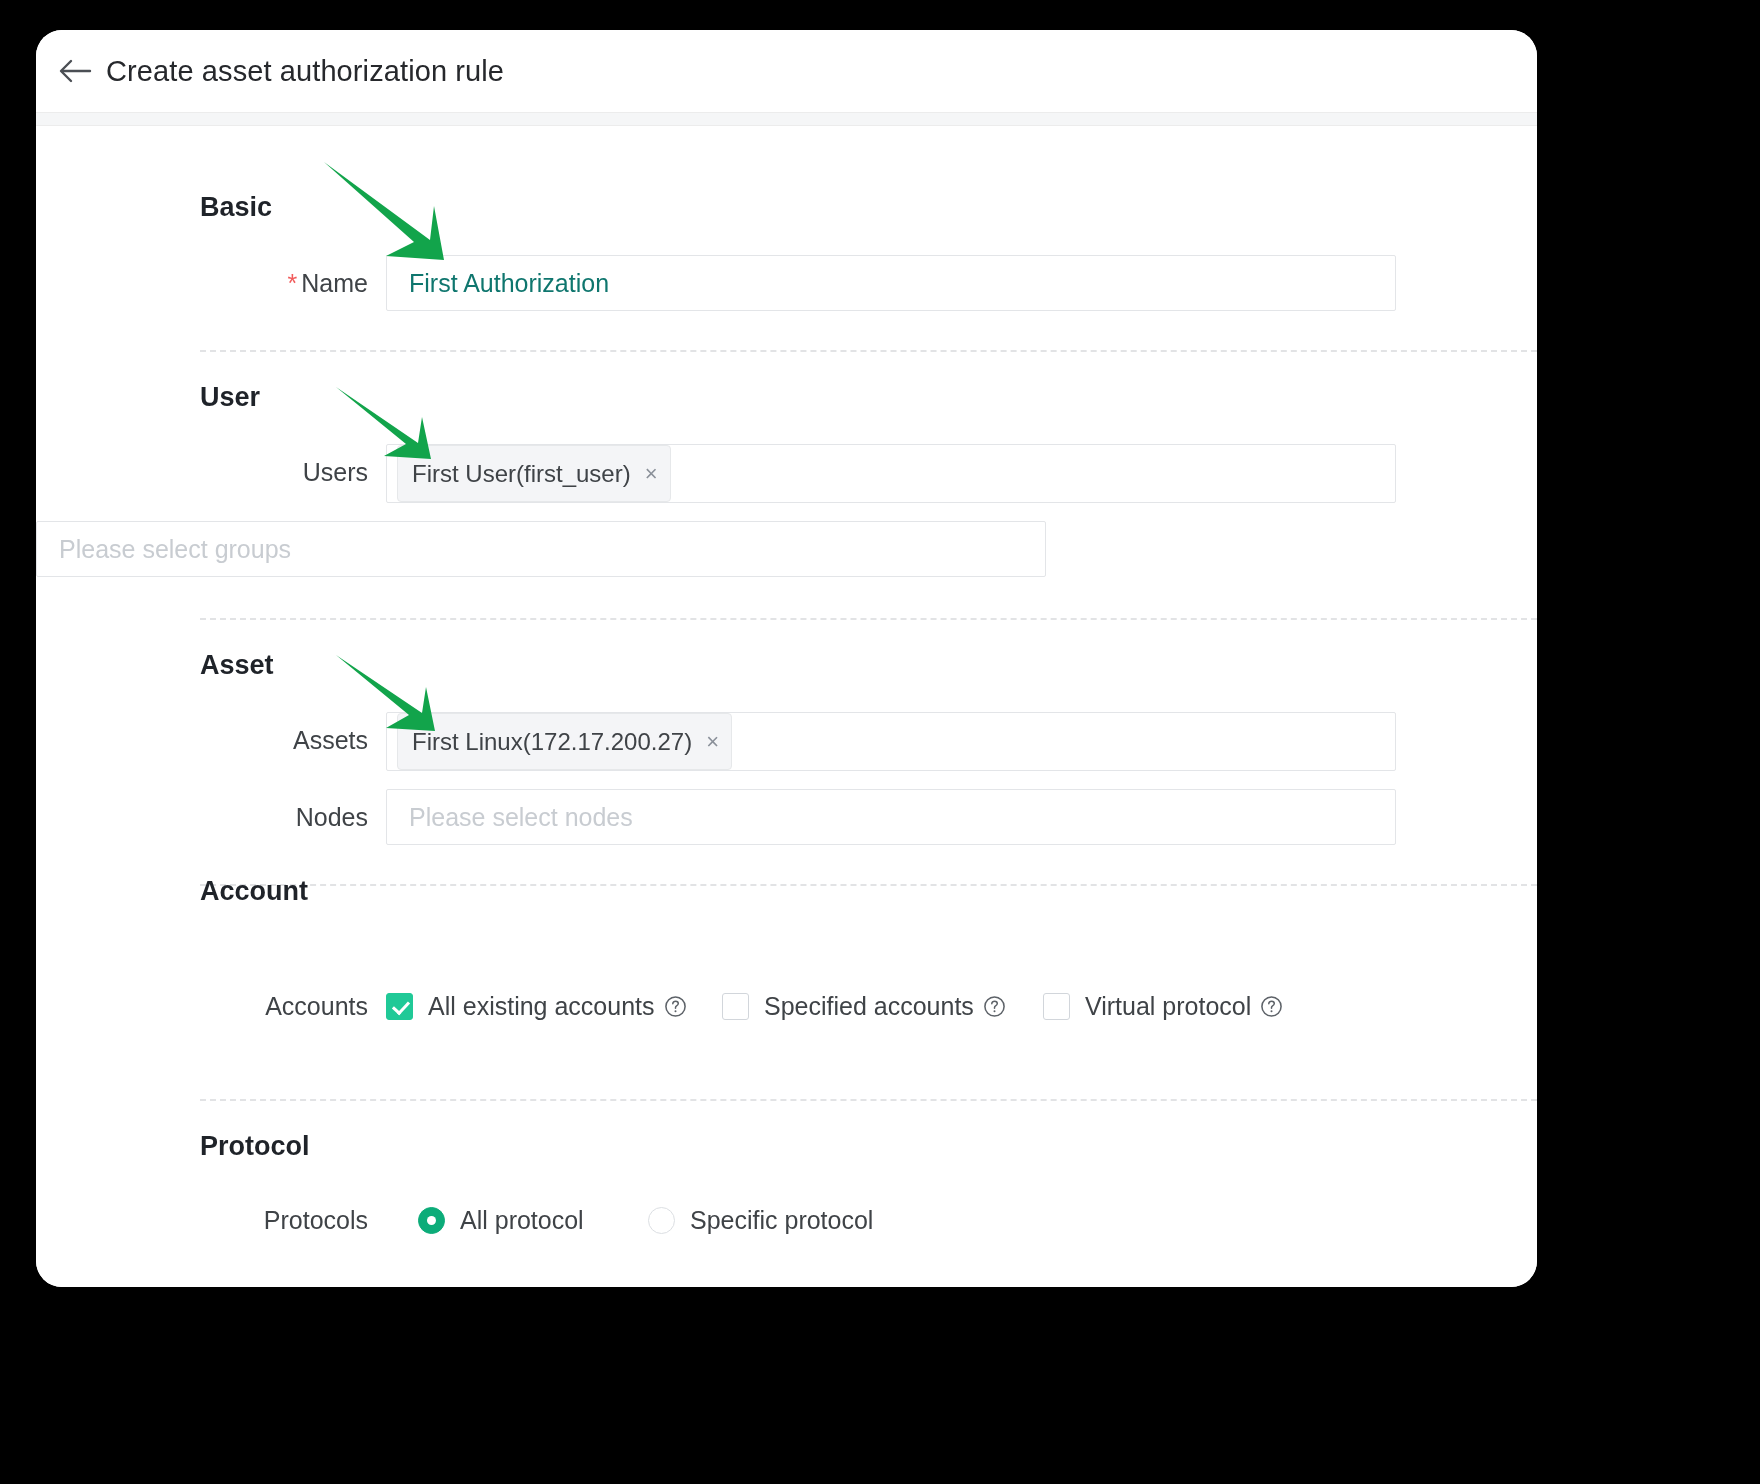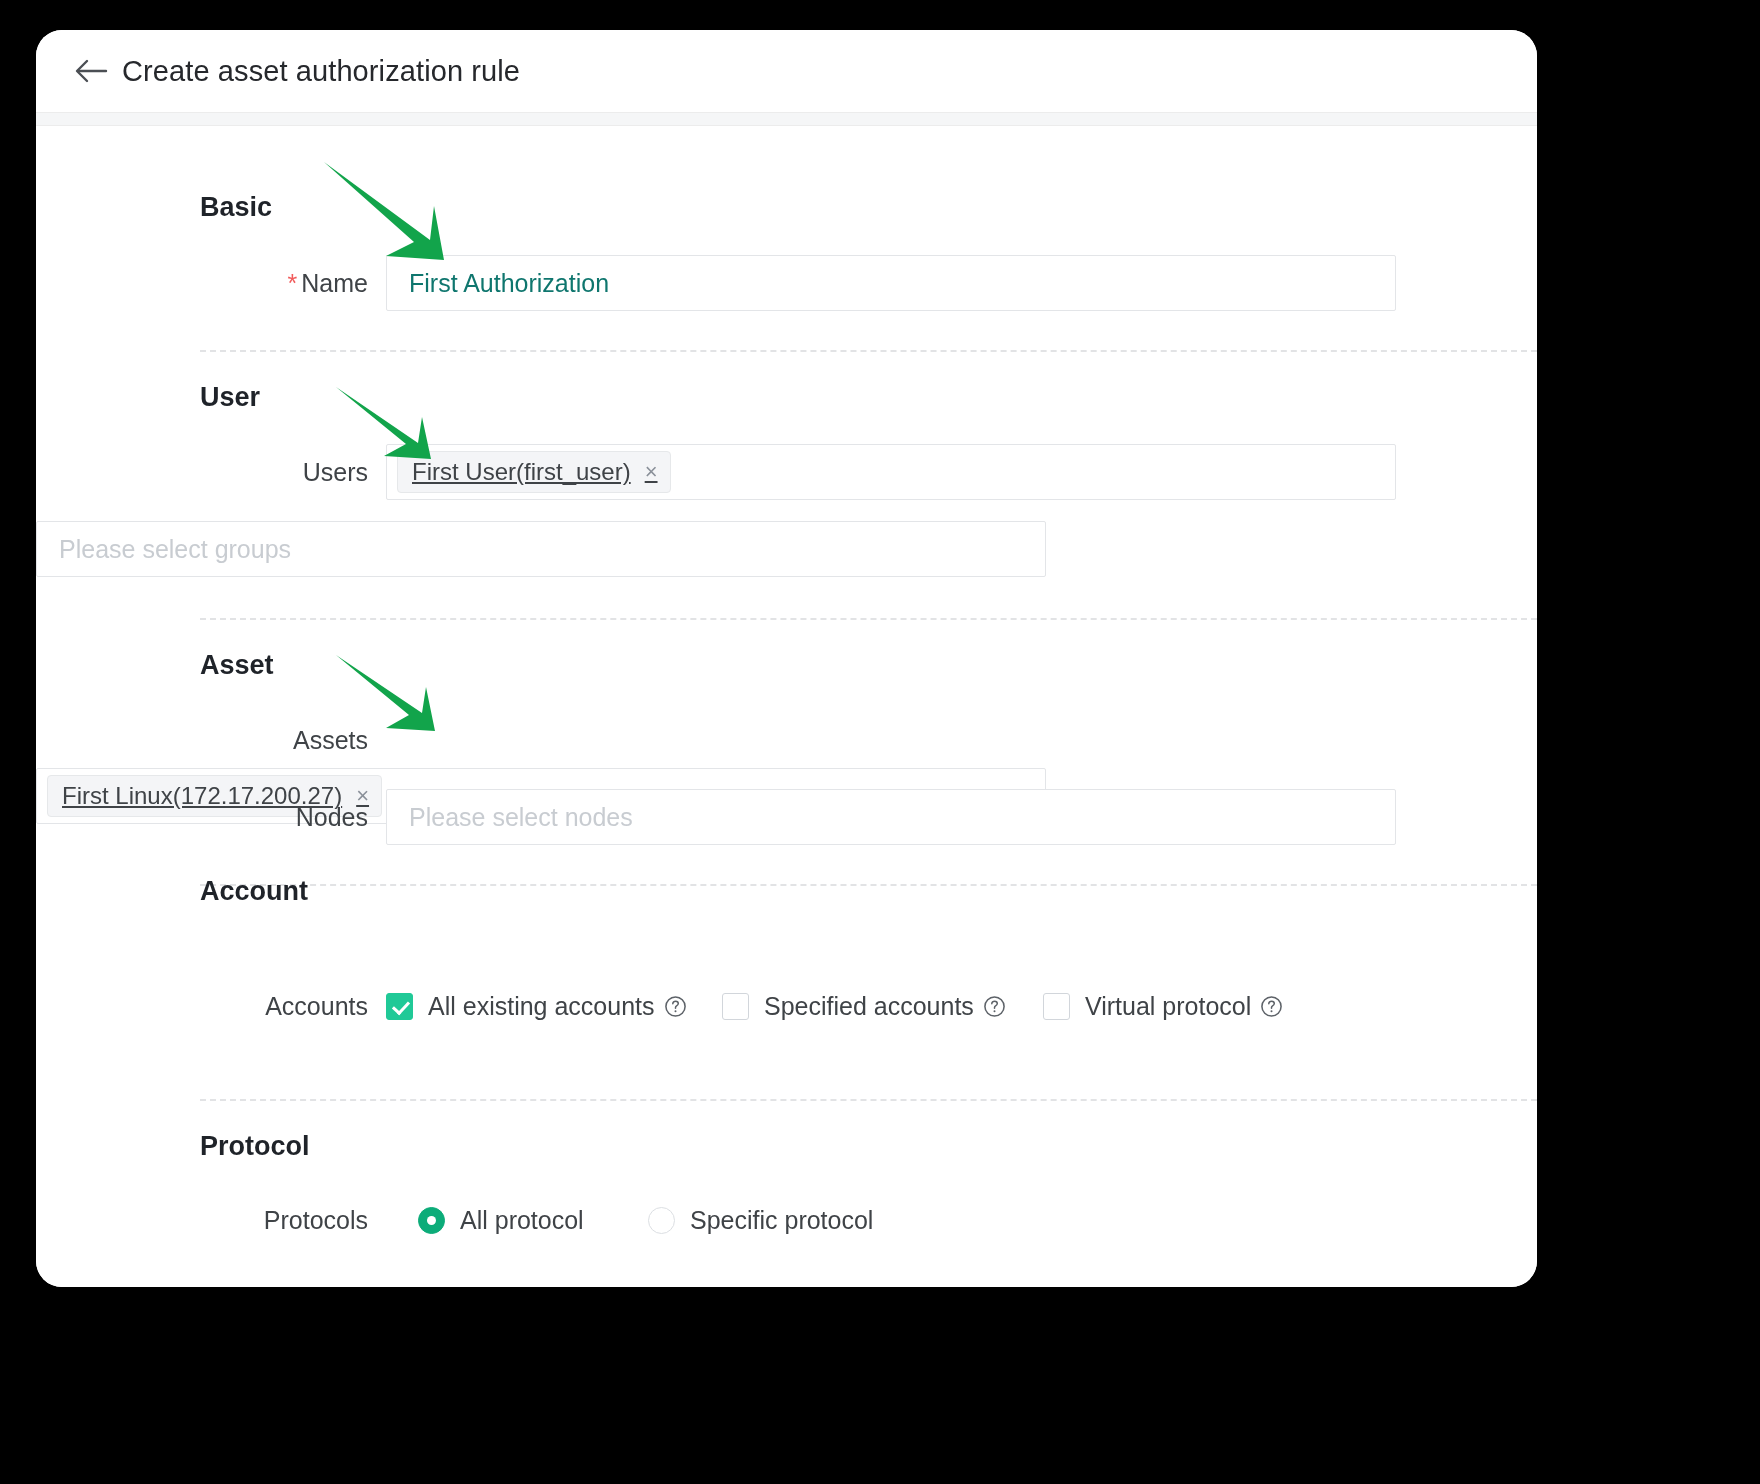--- a/index.html
+++ b/index.html
@@ -28,21 +28,21 @@
     background: #ffffff;
     border-radius: 26px;
     overflow: hidden;
   }
 
   
   .header {
     height: 82px;
     display: flex;
     align-items: center;
-    padding-left: 24px;
+    padding-left: 8px;
     background: #ffffff;
   }
   .back-btn {
     width: 62px;
     height: 62px;
     display: flex;
     align-items: center;
     justify-content: center;
     cursor: pointer;
     flex: none;
@@ -140,26 +140,25 @@
     padding: 0 10px;
     cursor: text;
   }
 
   .chip {
     display: inline-flex;
     align-items: center;
     background: #f4f5f7;
     border: 1px solid #e6e8ea;
     border-radius: 4px;
-    height: 42px;
+    height: 57px;
     padding: 0 6px 0 14px;
     font-size: 24px;
     color: #3f4347;
     white-space: nowrap;
-    text-decoration: underline;
   }
   .chip-close {
     margin-left: 14px;
     margin-right: 6px;
     font-size: 22px;
     color: #8a9099;
     cursor: pointer;
     line-height: 1;
   }
 
@@ -299,21 +298,21 @@
             <input class="text-input" type="text" placeholder="Please select groups" style="">
           </div>
         </div>
 
         <div class="divider" style="top:492px;"></div>
       </div>
 
       <div class="section">
         <div class="section-title" style="top:524px;">Asset</div>
 
-        <div class="field-row" style="top:586px; left:0;flex-direction:column;">
+        <div class="field-row" style="top:586px; left:0;">
           <div class="field-label">Assets</div>
           <div class="control">
             <div class="select-box">
               <span class="chip">
                 <span>First Linux(172.17.200.27)</span>
                 <span class="chip-close">×</span>
               </span>
             </div>
           </div>
         </div>

